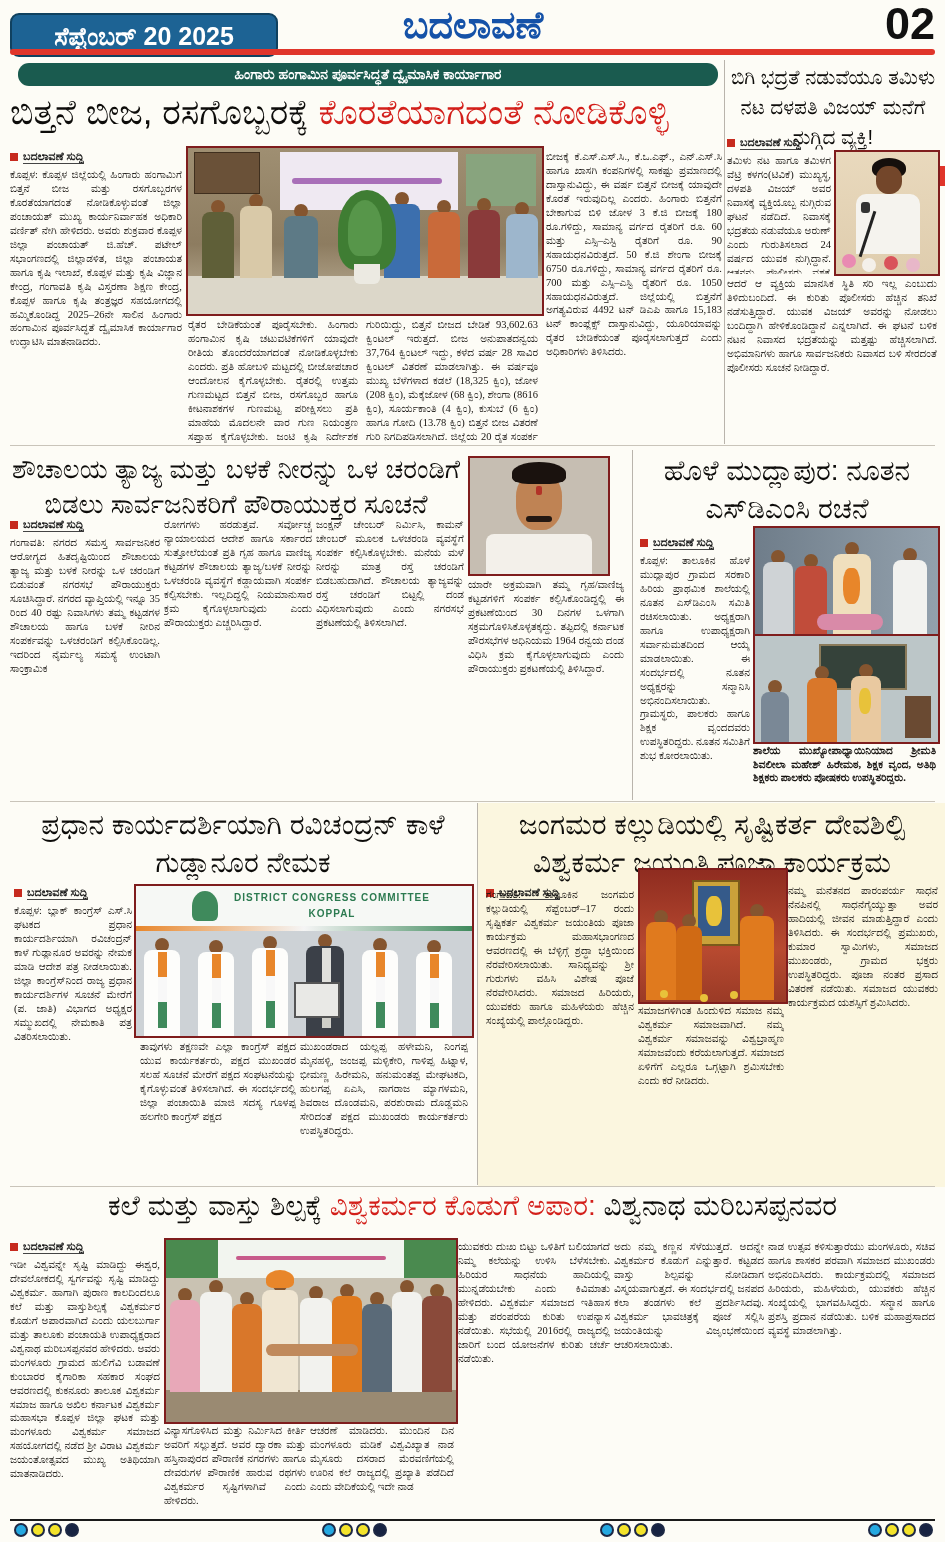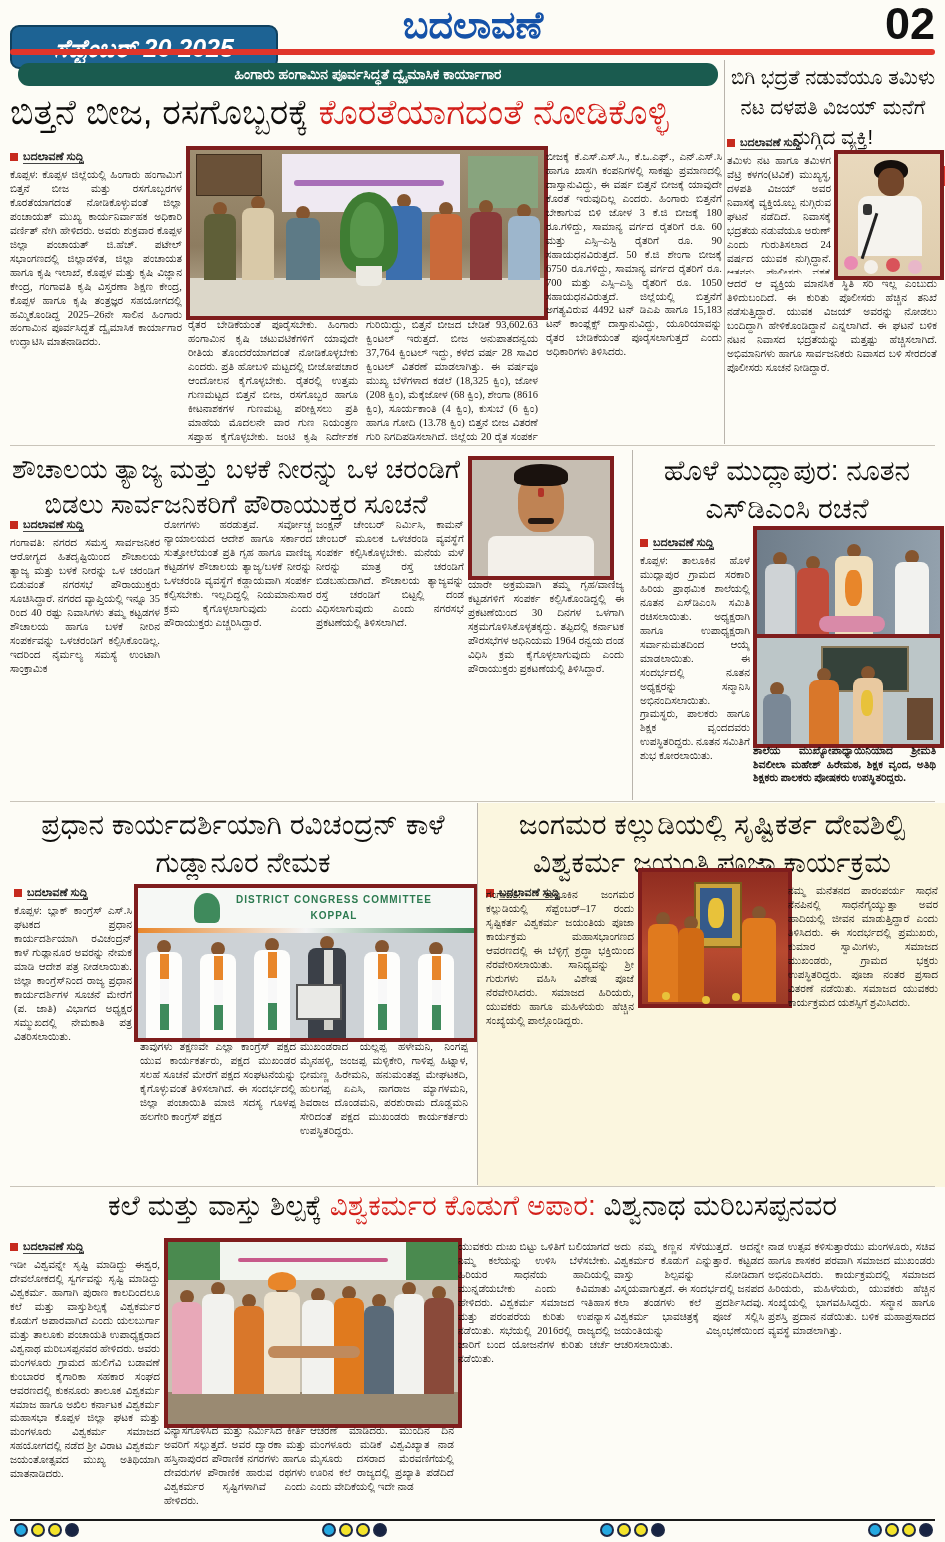--- a/index.html
+++ b/index.html
@@ -11,21 +11,21 @@
   .cap{font-family:"Liberation Serif", serif;font-size:10.5px;font-weight:bold;
        line-height:1.3;text-align:justify;color:#15120f;overflow:hidden;}
   .hl{font-weight:normal;color:#0d0c0a;overflow:hidden;}
   .hl .red{color:#d31f1a;}
   .byline{display:flex;align-items:center;gap:5px;height:14px;}
   .byline .sq{width:8px;height:8px;background:#c62a1e;flex:0 0 auto;}
   .byline .txt{font-size:11px;font-weight:bold;color:#1a1a1a;border-bottom:1.5px solid #444;
                font-family:"Liberation Serif", serif;}
   .vline{background:#b9b4ac;width:1px;}
   .hline{background:#c9c4ba;height:1px;}
-  .ph{position:absolute;border:4px solid #7f1d1d;overflow:hidden;background:#cfc8ba;}
+  .ph{position:absolute;border:2px solid #7f1d1d;overflow:hidden;background:#cfc8ba;}
   .pe{position:absolute;}
   .man{position:absolute;width:30px;height:70px;}
   .man::before{content:"";display:block;width:14px;height:14px;border-radius:50%;
                background:#85552f;margin:0 auto;}
   .man::after{content:"";display:block;width:100%;height:calc(100% - 12px);margin-top:-2px;
               border-radius:8px 8px 0 0;background:var(--c,#999);}
   .dotg{display:flex;gap:3px;}
   .dot{width:14px;height:14px;border-radius:50%;border:2px solid #1d2844;box-sizing:border-box;}
   .datebadge{background:#1d6394;color:#fff;font-weight:bold;font-size:25px;line-height:42px;
              text-align:center;border-radius:9px;border:2px solid #10415f;box-sizing:border-box;}
@@ -34,21 +34,21 @@
   .redline{background:#e0352a;border-radius:3px;}
   .tealbar{background:#1a5b4f;color:#ffffff;font-weight:bold;font-size:14px;text-align:center;
            line-height:23px;border-radius:11px;overflow:hidden;}
   .bannertxt{color:#2c7a50;font-weight:bold;text-align:center;letter-spacing:1px;}
 </style>
 </head>
 <body>
 
 <div class="page">
 
-  <div class="abs datebadge" style="left:10px;top:25px;width:268px;height:44px;font-style:italic;">ಸೆಪ್ಟೆಂಬರ್ 20 2025</div>
+  <div class="abs datebadge" style="left:10px;top:13px;width:268px;height:44px;">ಸೆಪ್ಟೆಂಬರ್ 20 2025</div>
   <div class="abs masthead" style="left:318px;top:4px;width:310px;height:46px;">ಬದಲಾವಣೆ</div>
   <div class="abs pagenum" style="left:860px;top:-2px;width:75px;height:50px;">02</div>
   <div class="abs redline" style="left:10px;top:49px;width:925px;height:6px;"></div>
   <div class="abs tealbar" style="left:18px;top:63px;width:700px;height:23px;">ಹಿಂಗಾರು ಹಂಗಾಮಿನ ಪೂರ್ವಸಿದ್ಧತೆ ದ್ವೈಮಾಸಿಕ ಕಾರ್ಯಾಗಾರ</div>
 
   <div class="abs vline" style="left:724px;top:60px;height:384px;"></div>
   <div class="abs" style="left:937px;top:166px;width:8px;height:20px;background:#e0352a;"></div>
 
   <div class="abs hl" style="left:10px;top:92px;width:714px;height:50px;font-size:35px;white-space:nowrap;">
     <span>ಬಿತ್ತನೆ ಬೀಜ, ರಸಗೊಬ್ಬರಕ್ಕೆ </span><span class="red">ಕೊರತೆಯಾಗದಂತೆ ನೋಡಿಕೊಳ್ಳಿ</span>
@@ -201,20 +201,21 @@
     <span class="pe" style="left:58px;top:16px;width:32px;height:50px;background:#355a8a;"></span>
     <span class="pe" style="left:66px;top:26px;width:16px;height:30px;background:#e8c23a;border-radius:40%;"></span>
     <span class="man" style="left:6px;top:40px;width:30px;height:90px;--c:#e07a1e;"></span>
     <span class="man" style="left:36px;top:44px;width:26px;height:86px;--c:#d06a14;"></span>
     <span class="man" style="left:100px;top:34px;width:34px;height:96px;--c:#e07a1e;"></span>
     <span class="pe" style="left:20px;top:120px;width:8px;height:8px;background:#e8c23a;border-radius:50%;"></span>
     <span class="pe" style="left:60px;top:124px;width:8px;height:8px;background:#e8c23a;border-radius:50%;"></span>
     <span class="pe" style="left:90px;top:121px;width:8px;height:8px;background:#e8c23a;border-radius:50%;"></span>
   </div>
 
+  <div class="abs bt" style="left:638px;top:1004px;width:146px;height:180px;">ಸಮಾಜಗಳಿಗಿಂತ ಹಿಂದುಳಿದ ಸಮಾಜ ನಮ್ಮ ವಿಶ್ವಕರ್ಮ ಸಮಾಜವಾಗಿದೆ. ನಮ್ಮ ವಿಶ್ವಕರ್ಮ ಸಮಾಜವನ್ನು ವಿಶ್ವಬ್ರಾಹ್ಮಣ ಸಮಾಜವೆಂದು ಕರೆಯಲಾಗುತ್ತದೆ. ಸಮಾಜದ ಏಳಿಗೆಗೆ ಎಲ್ಲರೂ ಒಗ್ಗಟ್ಟಾಗಿ ಶ್ರಮಿಸಬೇಕು ಎಂದು ಕರೆ ನೀಡಿದರು.</div>
   <div class="abs bt" style="left:788px;top:884px;width:150px;height:300px;">ನಮ್ಮ ಮನೆತನದ ಪಾರಂಪರ್ಯ ಸಾಧನೆ ನೆನಪಿನಲ್ಲಿ ಸಾಧನೆಗೈಯ್ಯುತ್ತಾ ಅವರ ಹಾದಿಯಲ್ಲಿ ಜೀವನ ಮಾಡುತ್ತಿದ್ದಾರೆ ಎಂದು ತಿಳಿಸಿದರು. ಈ ಸಂದರ್ಭದಲ್ಲಿ ಪ್ರಮುಖರು, ಕುಮಾರ ಸ್ವಾಮಿಗಳು, ಸಮಾಜದ ಮುಖಂಡರು, ಗ್ರಾಮದ ಭಕ್ತರು ಉಪಸ್ಥಿತರಿದ್ದರು. ಪೂಜಾ ನಂತರ ಪ್ರಸಾದ ವಿತರಣೆ ನಡೆಯಿತು. ಸಮಾಜದ ಯುವಕರು ಕಾರ್ಯಕ್ರಮದ ಯಶಸ್ಸಿಗೆ ಶ್ರಮಿಸಿದರು.</div>
 
   <div class="abs hline" style="left:10px;top:1186px;width:925px;"></div>
 
   <div class="abs hl" style="left:10px;top:1190px;width:925px;height:46px;font-size:28px;white-space:nowrap;text-align:center;">
     <span>ಕಲೆ ಮತ್ತು ವಾಸ್ತು ಶಿಲ್ಪಕ್ಕೆ </span><span class="red">ವಿಶ್ವಕರ್ಮರ ಕೊಡುಗೆ ಅಪಾರ: </span><span>ವಿಶ್ವನಾಥ ಮರಿಬಸಪ್ಪನವರ</span>
   </div>
   <div class="byline abs" style="left:10px;top:1240px;width:150px;">
     <span class="sq"></span>
     <span class="txt">ಬದಲಾವಣೆ ಸುದ್ದಿ</span>

